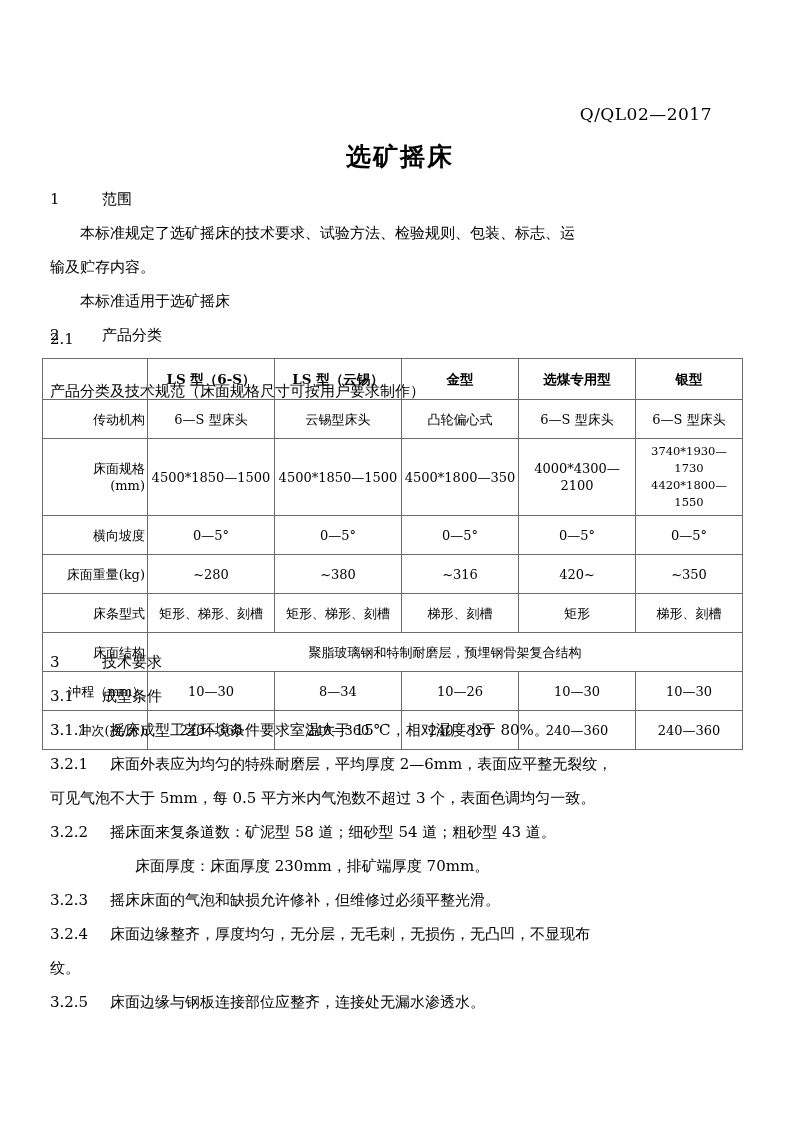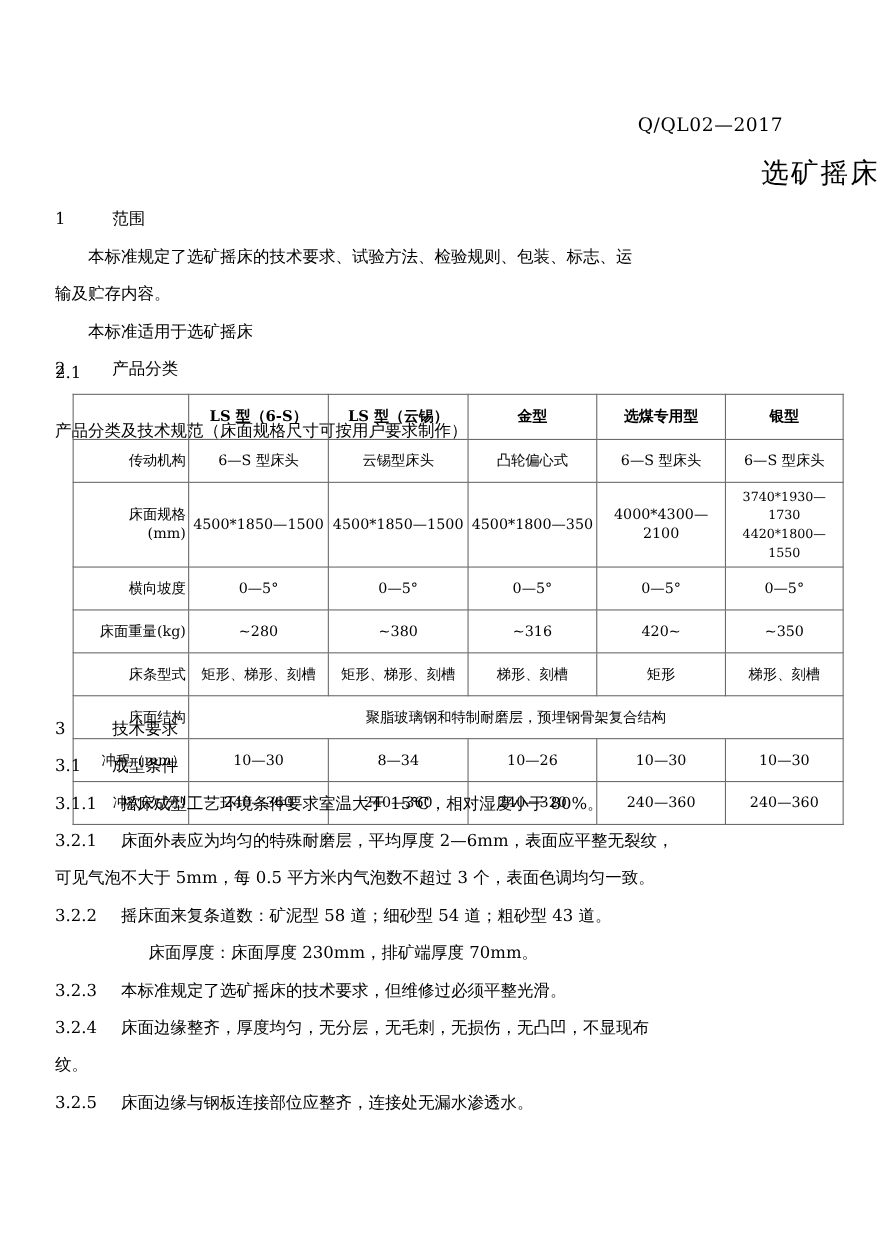--- a/index.html
+++ b/index.html
@@ -27,23 +27,23 @@
     right: 88px;
     font-size: 17px;
     font-family: "DejaVu Serif", "Liberation Serif", serif;
     letter-spacing: 0.5px;
   }
   .doc-title {
     position: absolute;
     top: 140px;
     left: 0;
     width: 800px;
-    text-align: right;
+    text-align: center;
     font-size: 25px;
-    font-weight: normal;
+    font-weight: bold;
     font-family: "DejaVu Serif", "Liberation Serif", serif;
     letter-spacing: 2px;
   }
   .content {
     position: absolute;
     top: 182px;
     left: 50px;
     width: 706px;
     font-size: 15px;
     line-height: 34px;
@@ -62,21 +62,21 @@
   }
   .para-indent {
     text-indent: 2em;
   }
   .para {
     margin: 0;
   }
   table.spec {
     position: absolute;
     top: 358px;
-    left: 66px;
+    left: 42px;
     width: 700px;
     border-collapse: collapse;
     font-family: "DejaVu Serif", "Liberation Serif", serif;
     font-size: 13px;
     table-layout: fixed;
   }
   table.spec th, table.spec td {
     border: 1px solid #6b6b6b;
     text-align: center;
     vertical-align: middle;
@@ -265,21 +265,21 @@
     </div>
     <div class="hang">
       <span class="n">3.2.1</span><span>床面外表应为均匀的特殊耐磨层，平均厚度 2—6mm，表面应平整无裂纹，</span>
     </div>
     <div>可见气泡不大于 5mm，每 0.5 平方米内气泡数不超过 3 个，表面色调均匀一致。</div>
     <div class="hang">
       <span class="n">3.2.2</span><span>摇床面来复条道数：矿泥型 58 道；细砂型 54 道；粗砂型 43 道。</span>
     </div>
     <div class="sub-indent">床面厚度：床面厚度 230mm，排矿端厚度 70mm。</div>
     <div class="hang">
-      <span class="n">3.2.3</span><span>本标准规定了选矿摇床的技术要求，但维修过必须平整光滑。</span>
+      <span class="n">3.2.3</span><span>摇床床面的气泡和缺损允许修补，但维修过必须平整光滑。</span>
     </div>
     <div class="hang">
       <span class="n">3.2.4</span><span>床面边缘整齐，厚度均匀，无分层，无毛刺，无损伤，无凸凹，不显现布</span>
     </div>
     <div>纹。</div>
     <div class="hang">
       <span class="n">3.2.5</span><span>床面边缘与钢板连接部位应整齐，连接处无漏水渗透水。</span>
     </div>
   </div>
 

